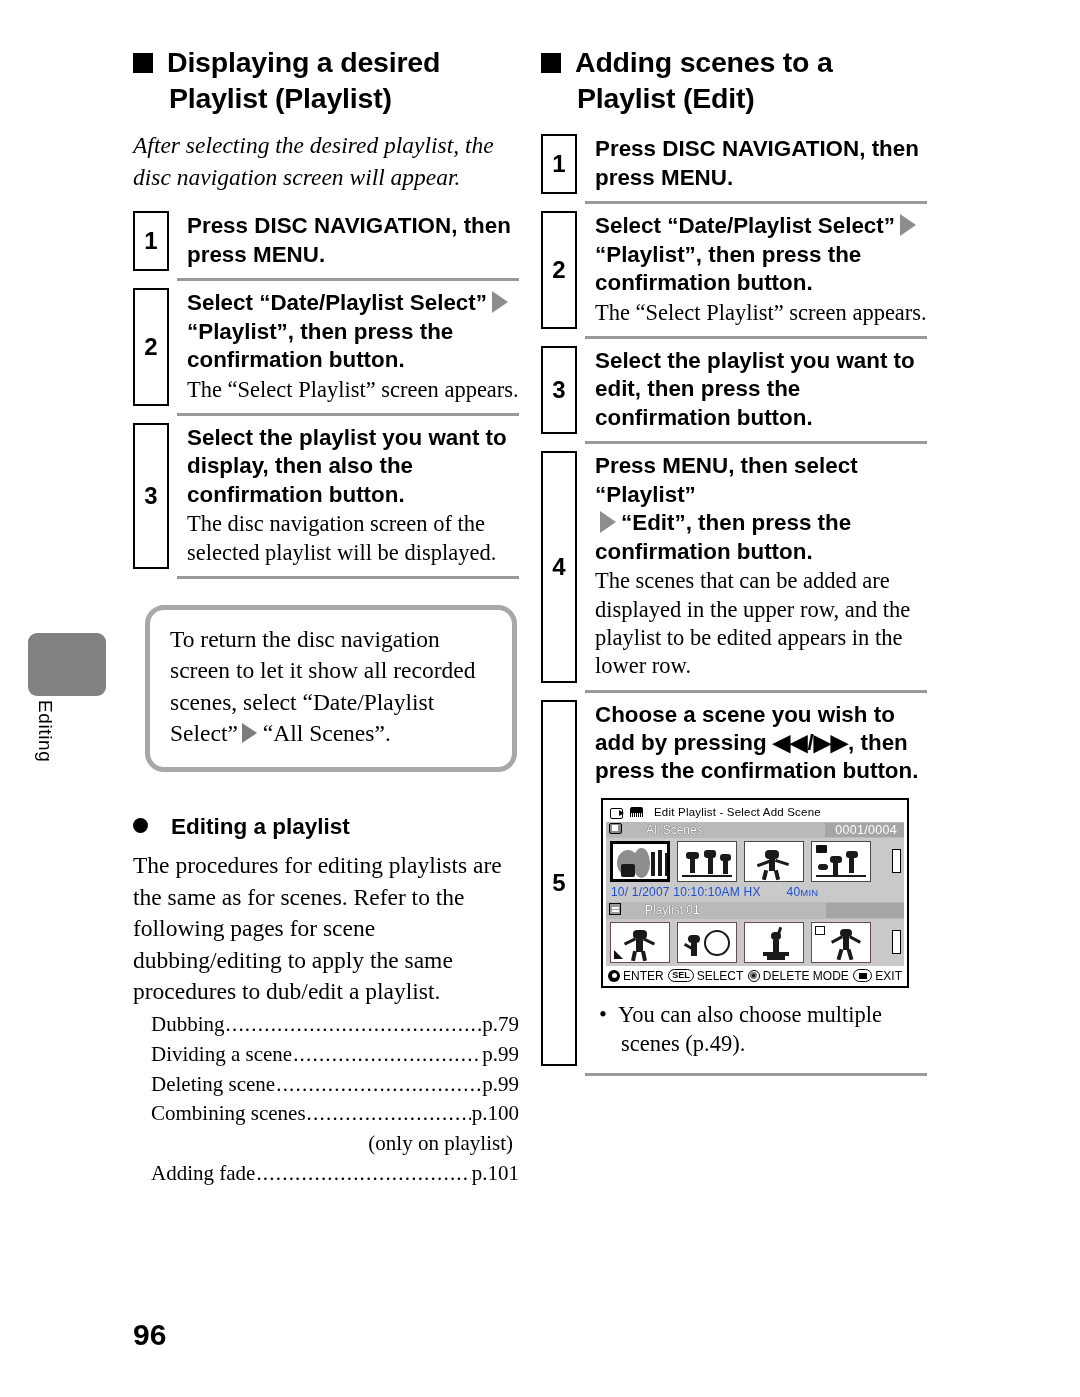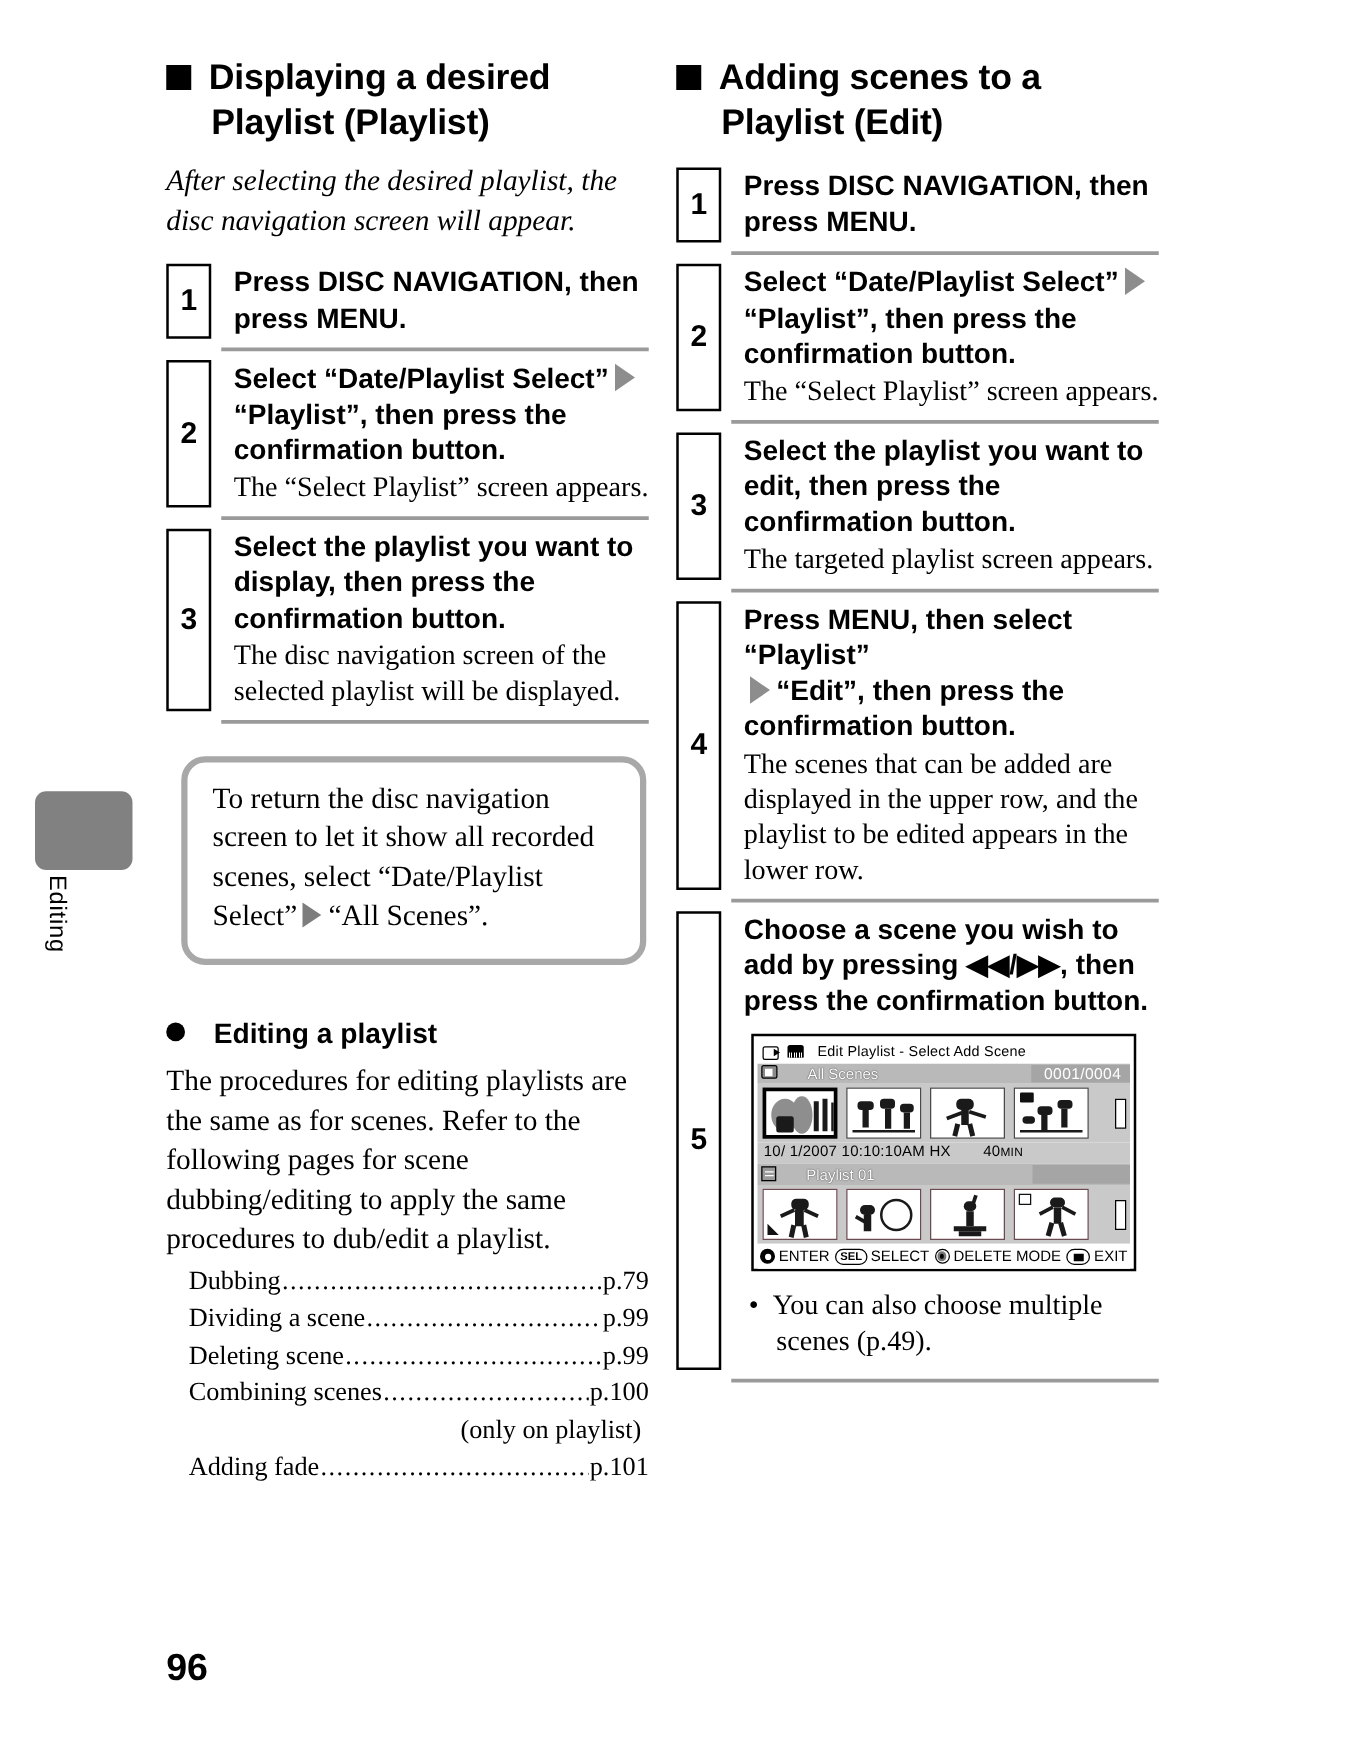--- a/index.html
+++ b/index.html
@@ -335,21 +335,21 @@
   .thumb.plborder { border: 1.2px solid #6b4a52; }
   .scrollbox {
     width: 9px; height: 24px;
     border: 1.3px solid #000;
     background: #fff;
     margin-left: auto;
     margin-right: 1px;
   }
   .meta {
     background: #c9c9c9;
-    color: #000000;
+    color: #1d4ed8;
     font-size: 12px;
     padding: 0 0 3px 5px;
     letter-spacing: 0.2px;
     white-space: nowrap;
   }
   .meta .sp { display: inline-block; width: 26px; }
   .meta small { font-size: 9.5px; }
   .lcd-footer {
     display: flex; align-items: center; justify-content: space-between;
     font-size: 12px;
@@ -471,21 +471,21 @@
         <div class="s-sub">The “Select Playlist” screen appears.</div>
       </div>
     </div>
     <div class="rule"></div>
 
     <div class="step">
       <div class="numbox">
         <div class="num">3</div>
       </div>
       <div class="body">
-        <div class="s-main">Select the playlist you want to display, then press the confirmation button.</div>
+        <div class="s-main">Select the playlist you want to display, then also the confirmation button.</div>
         <div class="s-sub">The disc navigation screen of the selected playlist will be displayed.</div>
       </div>
     </div>
     <div class="rule rule-last"></div>
 
     <div class="hint">
       <div class="hint-body"><span>To return the disc navigation screen to let it show all recorded scenes, select “Date/Playlist Select”</span><span class="tri-s"></span><span>“All Scenes”.</span></div>
     </div>
 
     <div class="bullet-head"><span class="dot"></span><span>Editing a playlist</span></div>
@@ -546,21 +546,20 @@
       </div>
     </div>
     <div class="rule"></div>
 
     <div class="step">
       <div class="numbox">
         <div class="num">3</div>
       </div>
       <div class="body">
         <div class="s-main">Select the playlist you want to edit, then press the confirmation button.</div>
-        <div class="s-sub">The targeted playlist screen appears.</div>
       </div>
     </div>
     <div class="rule"></div>
 
     <div class="step">
       <div class="numbox">
         <div class="num">4</div>
       </div>
       <div class="body">
         <div class="s-main"><span>Press </span><b>MENU</b><span>, then select “Playlist”</span><br><span class="tri"></span><span>“Edit”, then press the confirmation button.</span></div>

